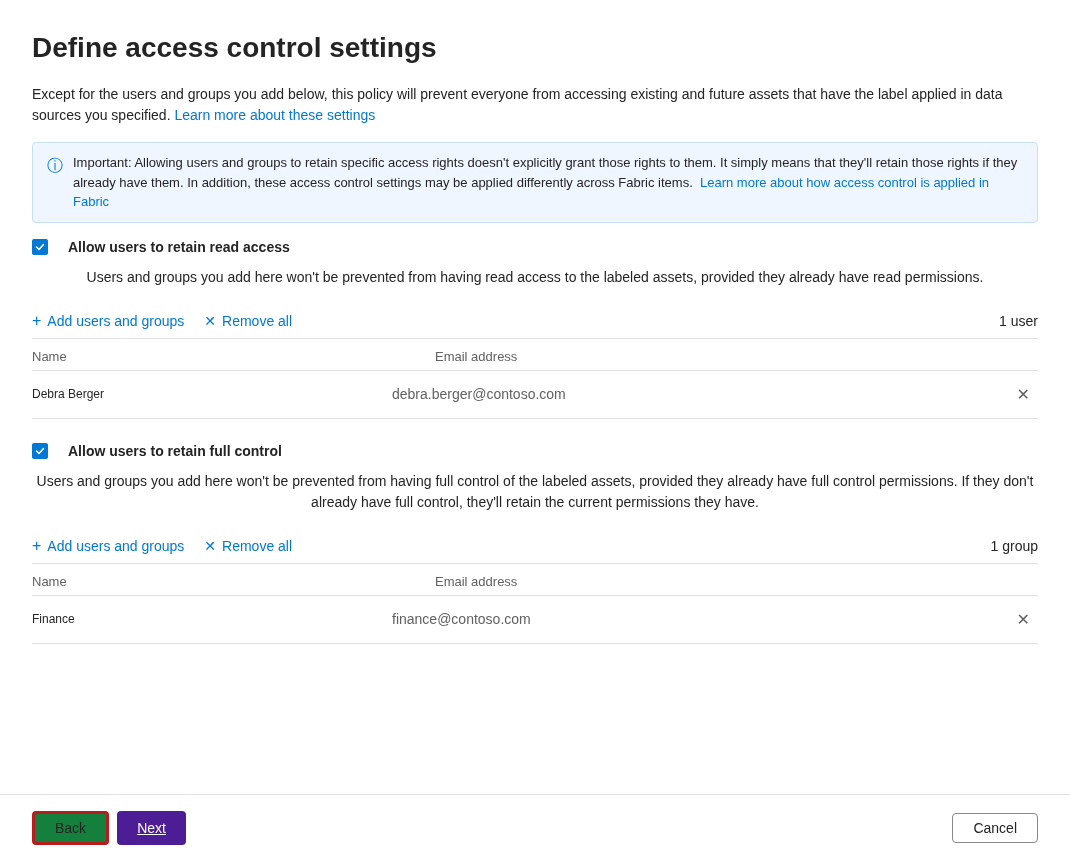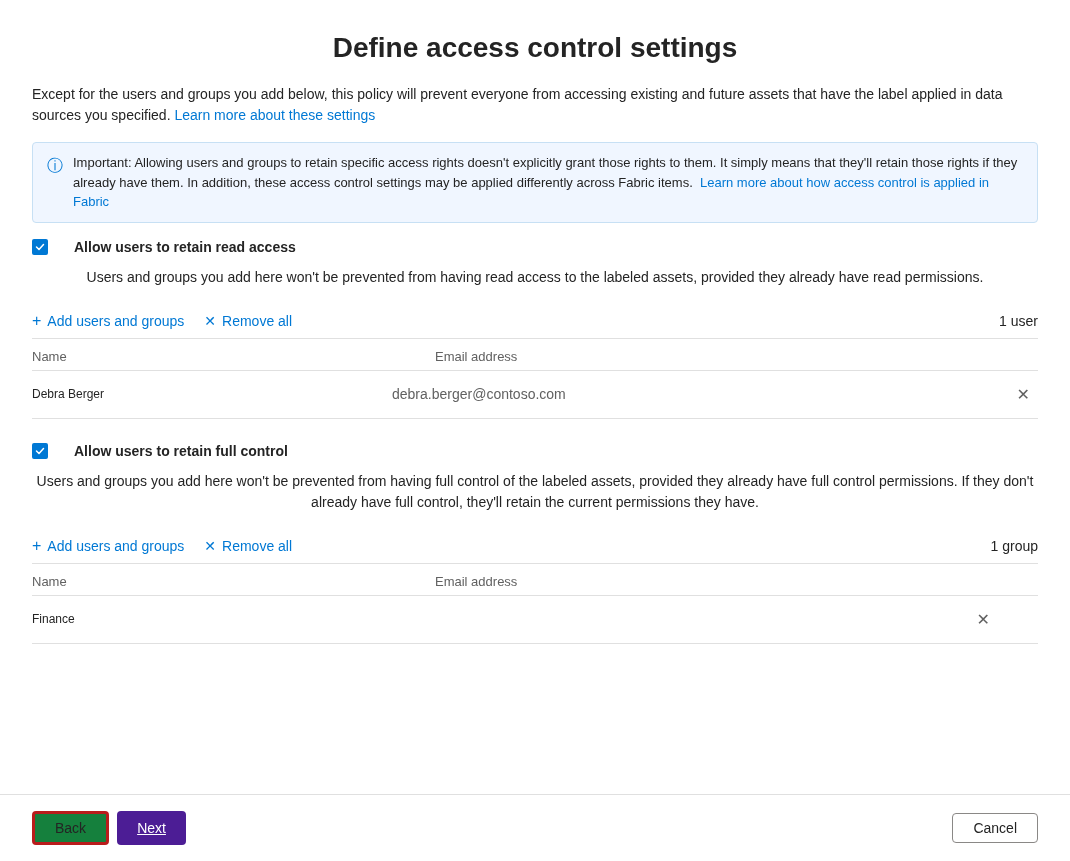--- a/index.html
+++ b/index.html
@@ -16,21 +16,20 @@
     .main-content {
       flex: 1;
       padding: 32px 32px 20px 32px;
       overflow-y: auto;
     }
     h1 {
       font-size: 28px;
       font-weight: 600;
       color: #242424;
       margin-bottom: 20px;
-      text-align: center;
     }
     .description {
       font-size: 14px;
       color: #242424;
       margin-bottom: 16px;
       line-height: 1.5;
     }
     .description a, .info-box a {
       color: #0078d4;
       text-decoration: none;
@@ -53,21 +52,21 @@
       font-size: 16px;
       flex-shrink: 0;
       margin-top: 1px;
     }
     .section {
       margin-bottom: 24px;
     }
     .checkbox-row {
       display: flex;
       align-items: center;
-      gap: 26px;
+      gap: 20px;
       margin-bottom: 12px;
     }
     .checkbox-custom {
       width: 16px;
       height: 16px;
       background: #0078d4;
       border-radius: 2px;
       display: flex;
       align-items: center;
       justify-content: center;
@@ -280,20 +279,21 @@
     </div>
 
     <div class="table-header">
       <div>Name</div>
       <div>Email address</div>
       <div></div>
     </div>
 
     <div class="table-row">
       <div class="cell-name">Finance</div>
+      <div class="cell-email">finance@contoso.com</div>
       <div class="cell-remove">
         <button class="remove-btn">✕</button>
       </div>
     </div>
   </div>
 </div>
 
 <div class="footer">
   <div class="footer-left">
     <button class="btn-back">Back</button>

